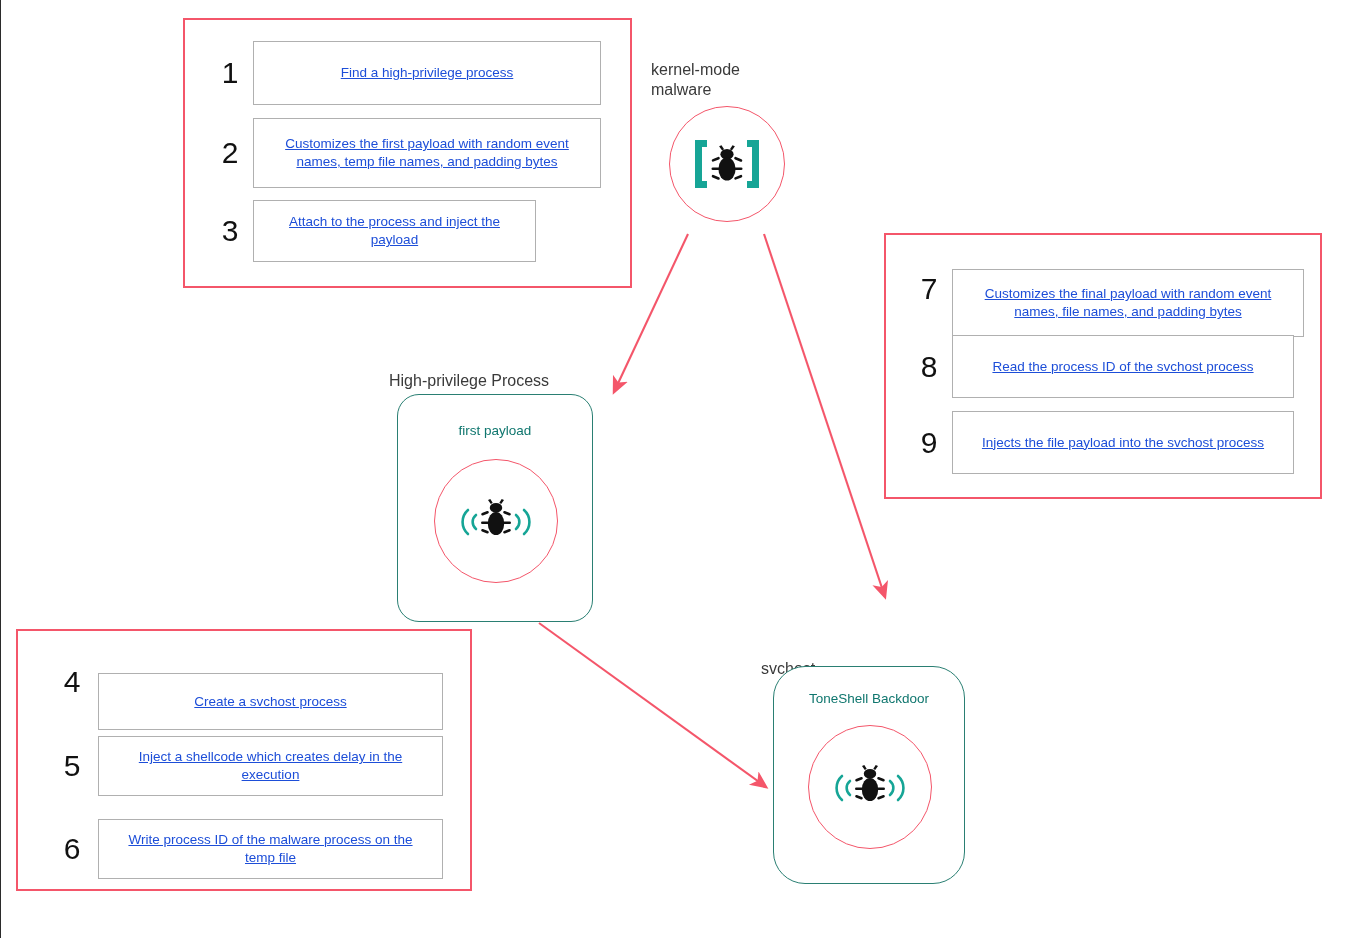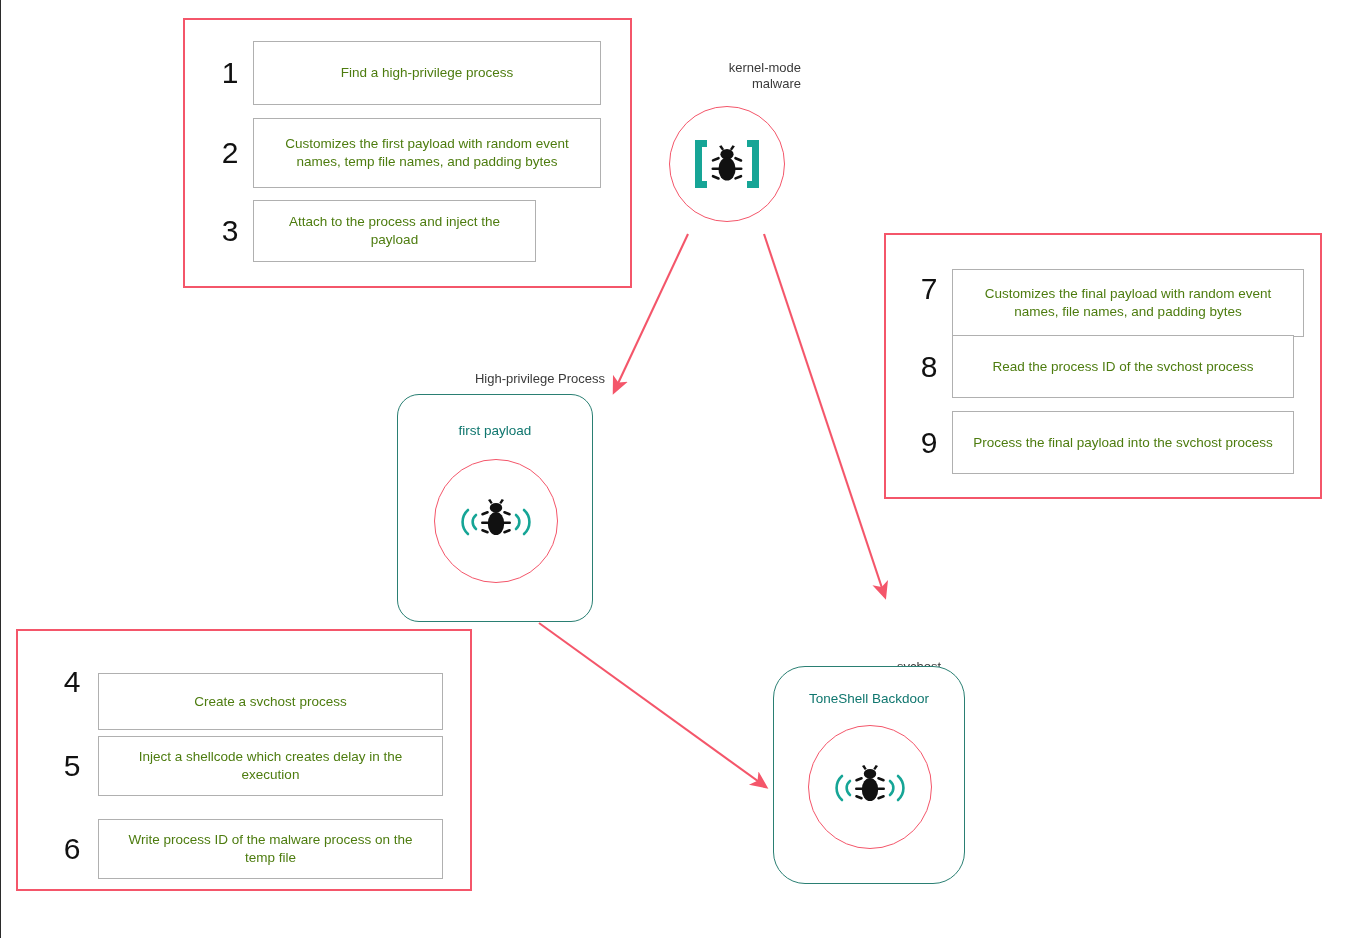--- a/index.html
+++ b/index.html
@@ -47,31 +47,32 @@
   .step-box {
     border: 1px solid #b0b0b0;
     background: #ffffff;
     box-sizing: border-box;
     display: flex;
     align-items: center;
     justify-content: center;
     text-align: center;
     font-size: 13.5px;
     line-height: 1.32;
-    color: #4d7c0f;
+    color: #1d4ed8;
     padding: 4px 18px;
+    text-decoration: underline;
   }
 
   
   .node-label {
     position: absolute;
-    font-size: 13px;
+    font-size: 16px;
     line-height: 1.25;
     color: #3a3a3a;
-    text-align: right;
+    text-align: left;
     white-space: pre-line;
   }
   .circle-node {
     position: absolute;
     border: 1.6px solid #f4566a;
     border-radius: 50%;
     background: #ffffff;
     box-sizing: border-box;
     display: flex;
     align-items: center;
@@ -153,21 +154,21 @@
       <div class="step-box" style="width:370px; height:68px;margin-top:28px;">Customizes the final payload with random event names, file names, and padding bytes</div>
     </div>
 
     <div class="step-row" style="left:20px; top:100px; width:398px; height:63px;">
       <div class="step-num" style="width:46px;">8</div>
       <div class="step-box" style="width:342px; height:63px;text-align:center;">Read the process ID of the svchost process</div>
     </div>
 
     <div class="step-row" style="left:20px; top:176px; width:398px; height:63px;">
       <div class="step-num" style="width:46px;">9</div>
-      <div class="step-box" style="width:342px; height:63px;">Process the final payload into the svchost process</div>
+      <div class="step-box" style="width:342px; height:63px;">Injects the file payload into the svchost process</div>
     </div>
   </div>
 
   <div class="step-panel" style="left:15px; top:629px; width:456px; height:262px;">
 
     <div class="step-row" style="left:28px; top:22px; width:404px; height:57px;">
       <div class="step-num" style="width:52px;">4</div>
       <div class="step-box" style="width:345px; height:57px;margin-top:40px;">Create a svchost process</div>
     </div>
 

